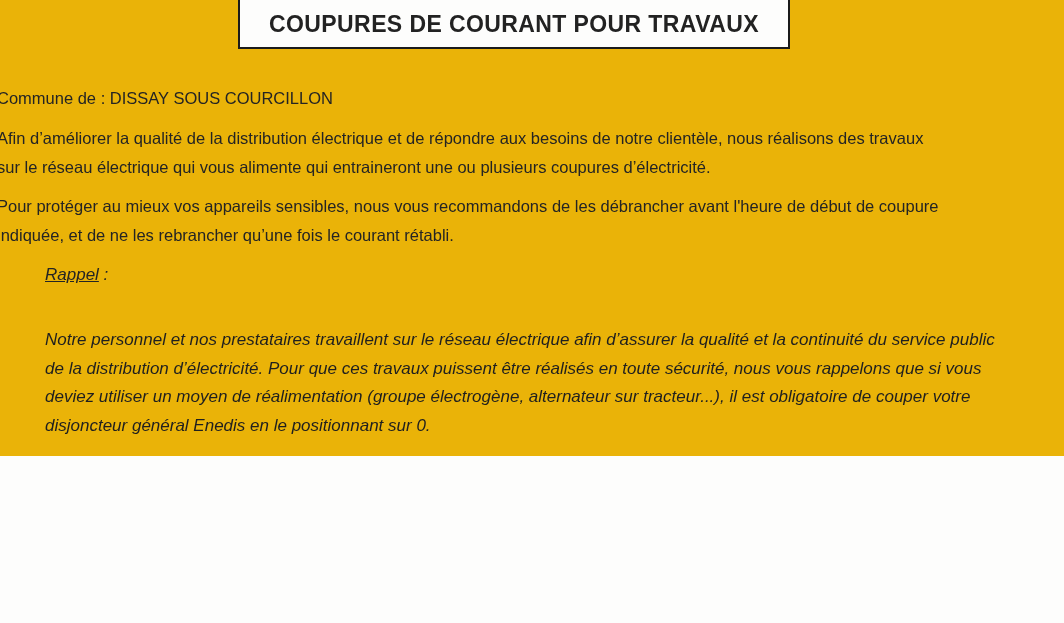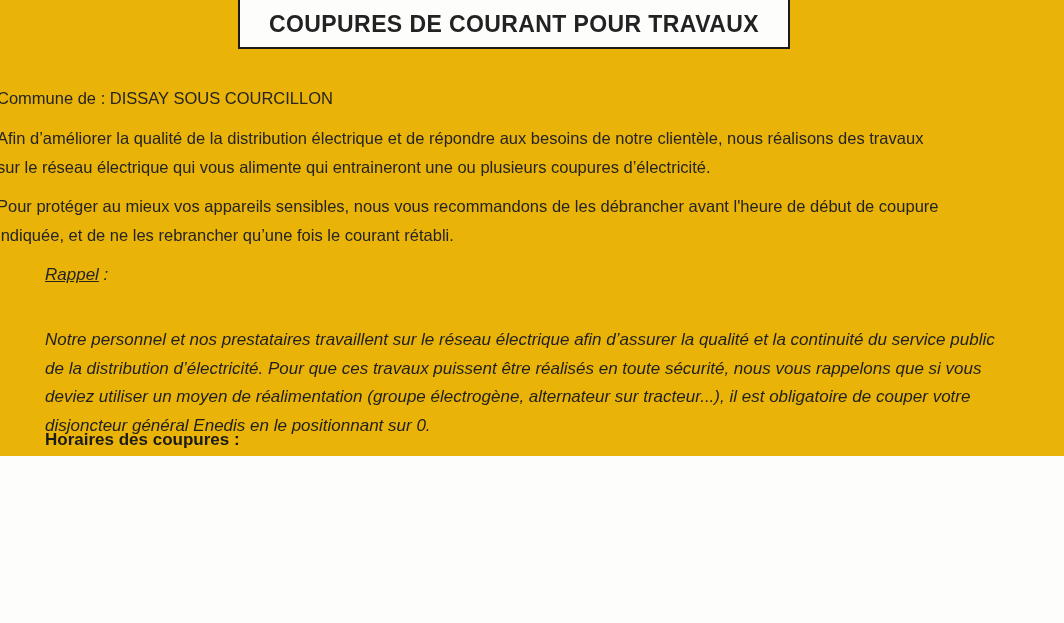--- a/index.html
+++ b/index.html
@@ -98,19 +98,18 @@
   <div class="para full-bleed-left advice">Pour protéger au mieux vos appareils sensibles, nous vous recommandons de les débrancher avant l'heure de début de coupure
 indiquée, et de ne les rebrancher qu’une fois le courant rétabli.</div>
 
   <div class="line indented rappel-label"><span class="underlined">Rappel</span><span> :</span></div>
 
   <div class="para indented rappel-text">Notre personnel et nos prestataires travaillent sur le réseau électrique afin d’assurer la qualité et la continuité du service public
 de la distribution d’électricité. Pour que ces travaux puissent être réalisés en toute sécurité, nous vous rappelons que si vous
 deviez utiliser un moyen de réalimentation (groupe électrogène, alternateur sur tracteur...), il est obligatoire de couper votre
 disjoncteur général Enedis en le positionnant sur 0.</div>
 
-  <div class="line indented horaires">Horaires des coupures :</div>
 
 
 
   <div class="line indented quartiers">Quartiers ou lieux-dits</div>
 
 </div>
 
 </body></html>

